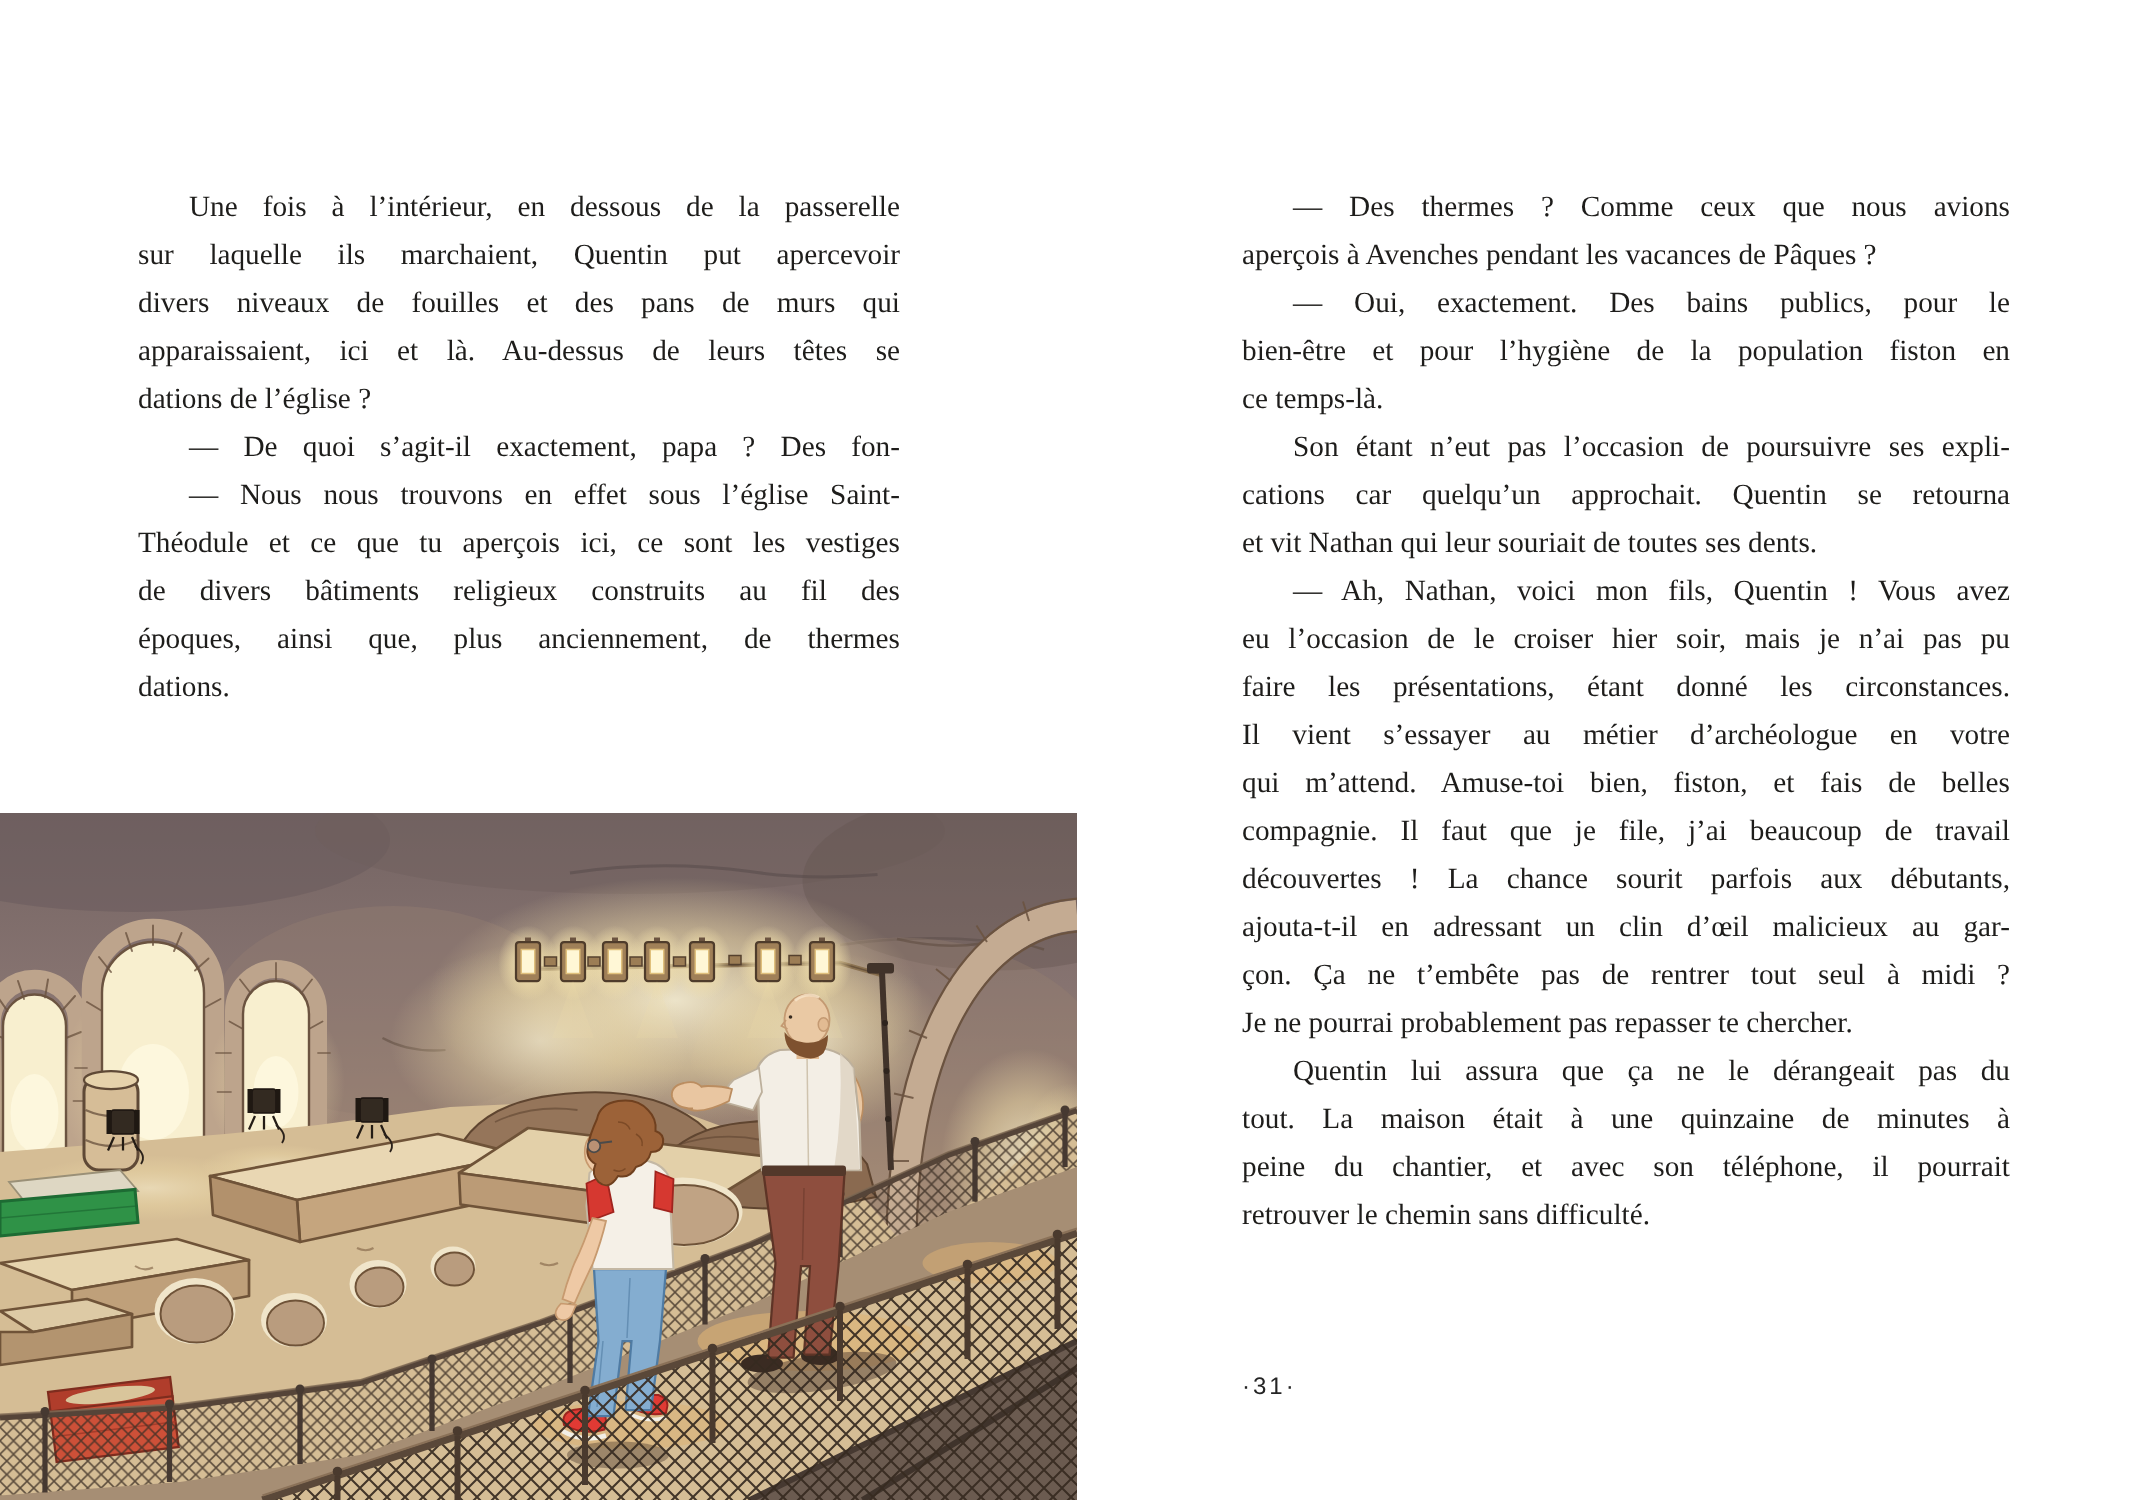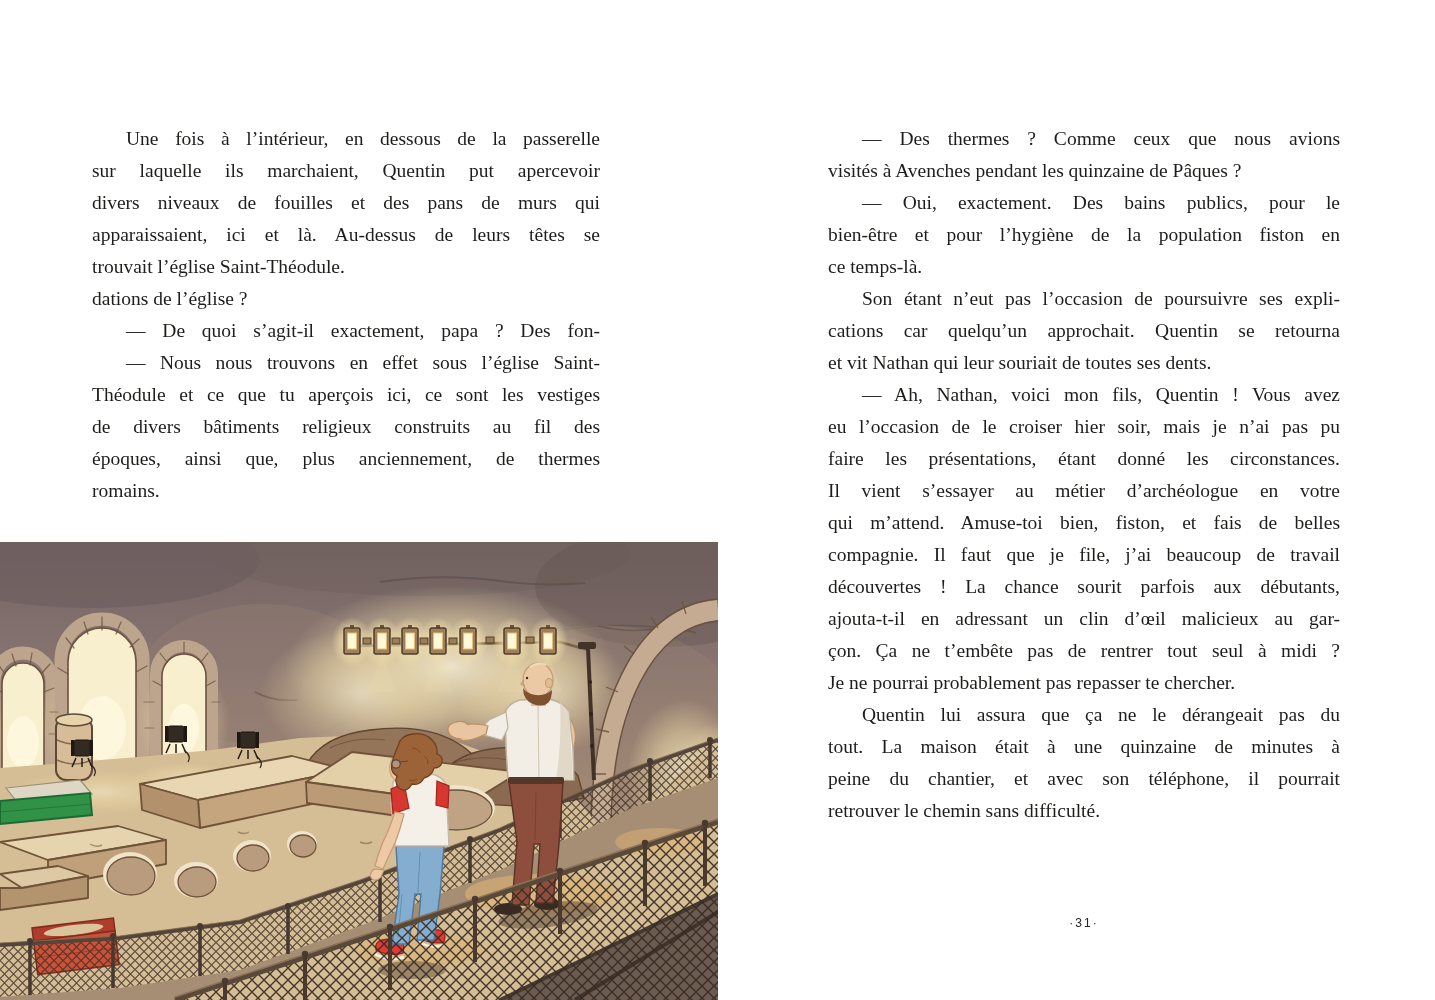--- a/index.html
+++ b/index.html
@@ -12,43 +12,42 @@
     position:absolute;top:123px;color:#1e1d1b;
     font-size:19.5px;line-height:32px;
   }
   .text-block.left{left:92px;width:508px;}
   .text-block.right{left:828px;width:512px;}
   .line{text-align:justify;text-align-last:justify;}
   .line.para-end{text-align-last:left;}
   .line.indent{text-indent:34px;}
   .illustration{position:absolute;left:0;top:542px;display:block;}
   .page-number{
-    position:absolute;left:828px;width:512px;top:916px;text-align:center;
-    font-family:"Liberation Sans", sans-serif;font-size:12px;
+    position:absolute;left:828px;width:512px;top:916px;text-align:left;
+    font-family:"Liberation Sans", sans-serif;font-size:16px;
     letter-spacing:2px;color:#242424;
   }
 </style>
 </head>
 <body>
 
 <div class="spread">
 
   <div class="text-block left">
       <div class="line indent">Une fois à l’intérieur, en dessous de la passerelle</div>
       <div class="line">sur laquelle ils marchaient, Quentin put apercevoir</div>
       <div class="line">divers niveaux de fouilles et des pans de murs qui</div>
       <div class="line">apparaissaient, ici et là. Au-dessus de leurs têtes se</div>
-      <div class="line para-end">trouvait l’église Saint-Théodule.</div>
       <div class="line para-end">dations de l’église ?</div>
       <div class="line indent">— De quoi s’agit-il exactement, papa ? Des fon-</div>
       <div class="line indent">— Nous nous trouvons en effet sous l’église Saint-</div>
       <div class="line">Théodule et ce que tu aperçois ici, ce sont les vestiges</div>
       <div class="line">de divers bâtiments religieux construits au fil des</div>
       <div class="line">époques, ainsi que, plus anciennement, de thermes</div>
-      <div class="line para-end">romains.</div>
+      <div class="line para-end">dations.</div>
     </div>
 
   <svg class="illustration" width="718" height="458" viewBox="0 0 718 458">
     <defs>
       <linearGradient id="bg" x1="0" y1="0" x2="0" y2="1">
         <stop offset="0" stop-color="#746463"></stop>
         <stop offset="0.25" stop-color="#867370"></stop>
         <stop offset="0.5" stop-color="#a18876"></stop>
         <stop offset="0.75" stop-color="#c2a785"></stop>
         <stop offset="1" stop-color="#d6bc93"></stop>
@@ -372,21 +371,21 @@
         <circle cx="475" cy="357" r="3.2"></circle>
           <circle cx="560" cy="329" r="3.2"></circle>
           <circle cx="645" cy="301" r="3.2"></circle>
         <circle cx="705" cy="281" r="3.2"></circle>
       </g>
     </g>
   </svg>
 
   <div class="text-block right">
       <div class="line indent">— Des thermes ? Comme ceux que nous avions</div>
-      <div class="line para-end">visités à Avenches pendant les quinzaine de Pâques ?</div>
+      <div class="line para-end">aperçois à Avenches pendant les vacances de Pâques ?</div>
       <div class="line indent">— Oui, exactement. Des bains publics, pour le</div>
       <div class="line">bien-être et pour l’hygiène de la population fiston en</div>
       <div class="line para-end">ce temps-là.</div>
       <div class="line indent">Son étant n’eut pas l’occasion de poursuivre ses expli-</div>
       <div class="line">cations car quelqu’un approchait. Quentin se retourna</div>
       <div class="line para-end">et vit Nathan qui leur souriait de toutes ses dents.</div>
       <div class="line indent">— Ah, Nathan, voici mon fils, Quentin ! Vous avez</div>
       <div class="line">eu l’occasion de le croiser hier soir, mais je n’ai pas pu</div>
       <div class="line">faire les présentations, étant donné les circonstances.</div>
       <div class="line">Il vient s’essayer au métier d’archéologue en votre</div>

